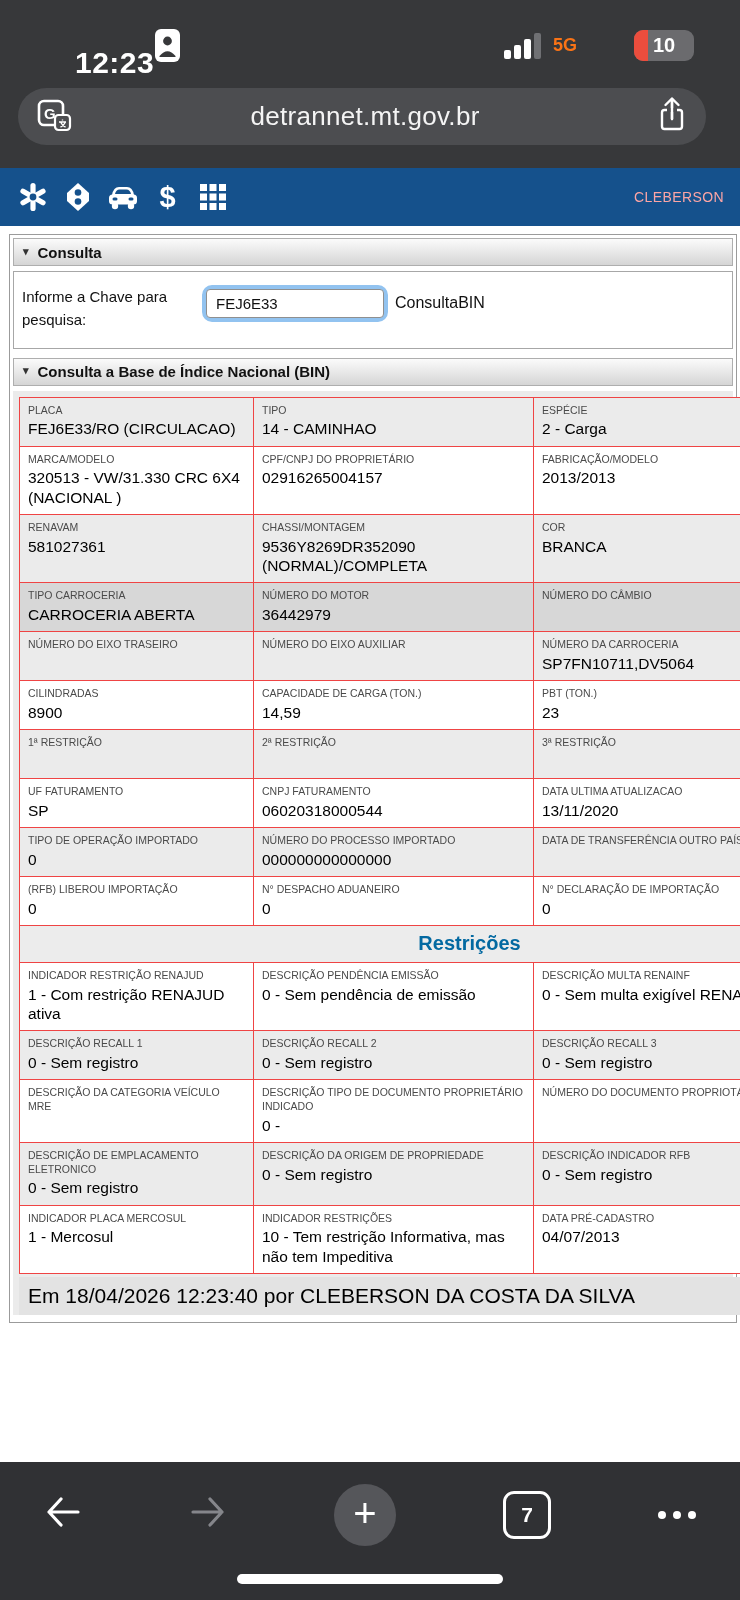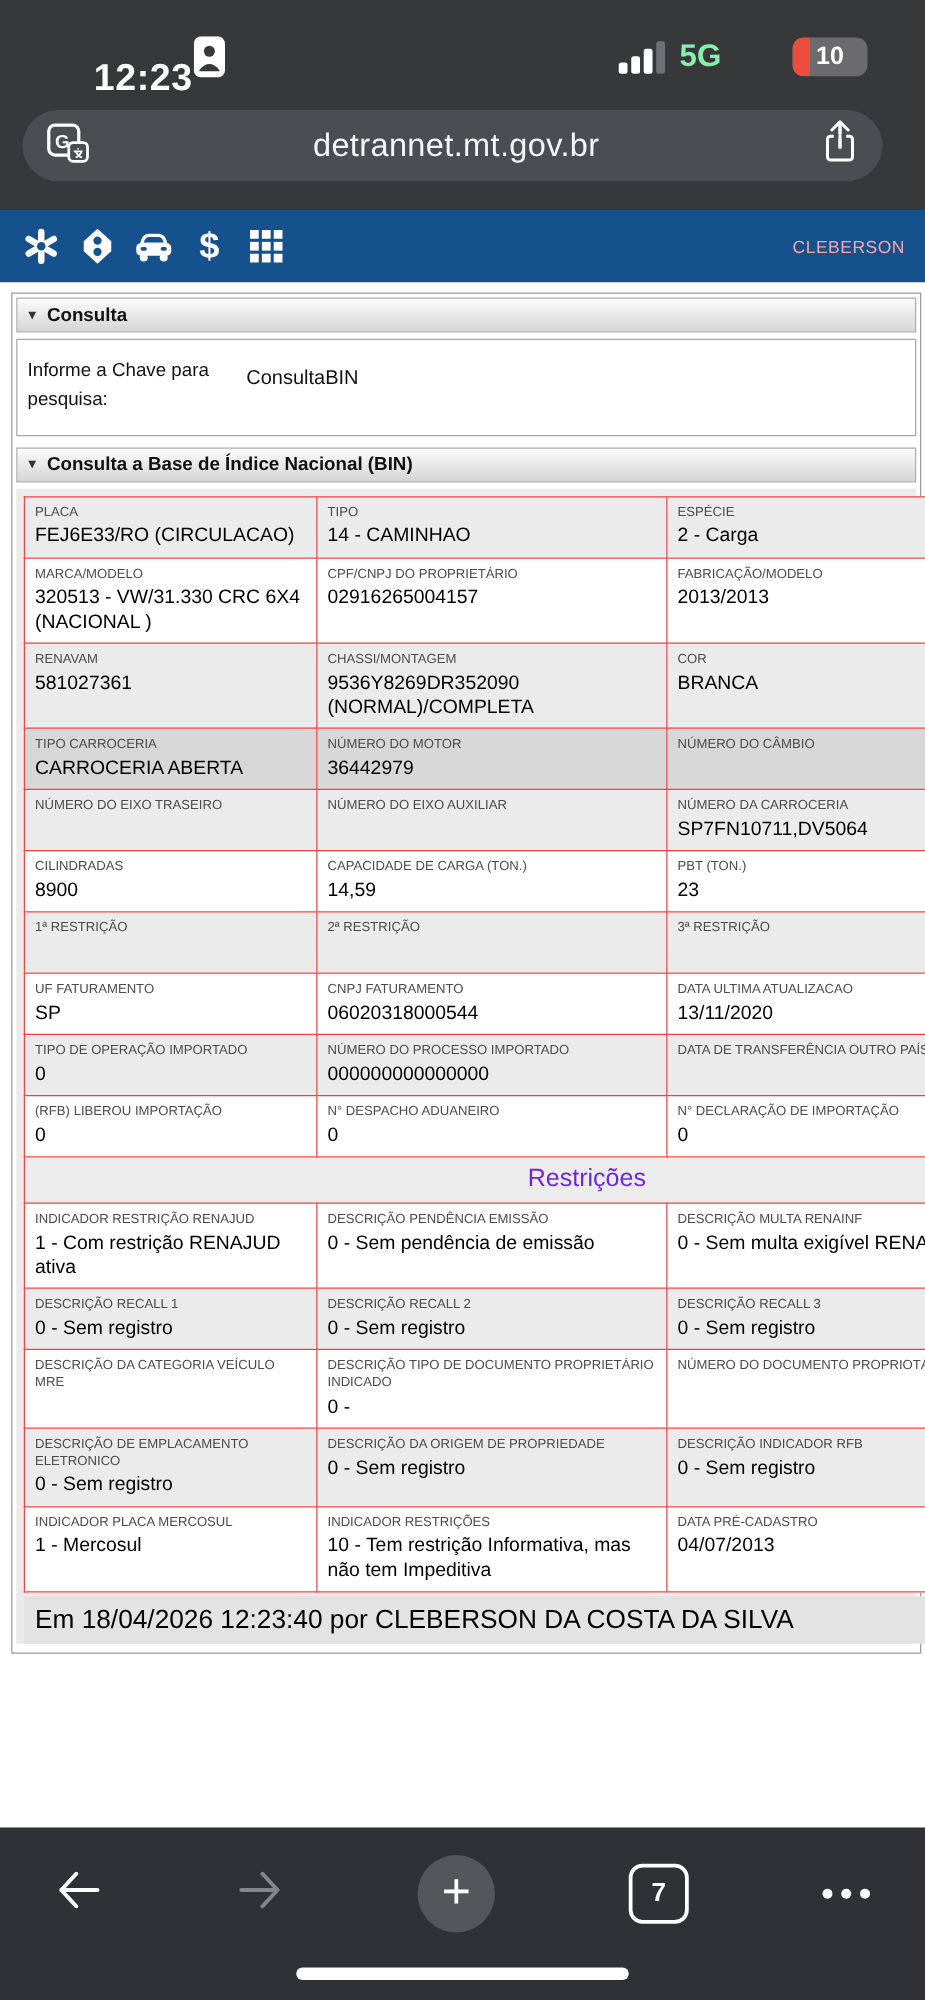--- a/index.html
+++ b/index.html
@@ -10,21 +10,21 @@
   }
   
   .top-header{position:absolute;top:0;left:0;width:740px;height:168px;background:#37383a;}
   .status-time{position:absolute;left:75px;top:26px;color:#fff;font-size:30px;font-weight:bold;letter-spacing:.5px;margin-top:20px;}
   .person-badge{position:absolute;left:155px;top:29px;}
   .status-right{position:absolute;right:52px;top:30px;display:flex;align-items:center;gap:12px;}
   .sigbars{display:flex;align-items:flex-end;gap:3px;height:26px;}
   .sigbars i{display:block;width:7px;border-radius:2px;background:#fff;}
   .sigbars i.b1{height:9px}.sigbars i.b2{height:14px}.sigbars i.b3{height:20px}
   .sigbars i.b4{height:26px;background:#6f7073;}
-  .net5g{color:#86efac;font-size:25px;font-weight:600;}
+  .net5g{color:#f97316;font-size:18px;font-weight:600;}
   .battery{position:relative;width:60px;height:31px;border-radius:9px;background:#6b6b6e;overflow:hidden;
     display:flex;align-items:center;justify-content:center;}
   .battery .fill{position:absolute;left:0;top:0;bottom:0;width:14px;background:#eb4d3d;}
   .battery .pct{position:relative;color:#fff;font-size:20px;font-weight:bold;}
   .battery-nub{width:4px;height:12px;background:#6b6b6e;border-radius:0 3px 3px 0;margin-left:-10px;}
   .url-pill{position:absolute;top:88px;left:18px;width:688px;height:57px;border-radius:29px;background:#4c4d50;
     display:flex;align-items:center;justify-content:space-between;padding:0 18px;box-sizing:border-box;}
   .url-text{color:#f4f4f4;font-size:26px;letter-spacing:.3px;flex:1;text-align:center;}
   
   .blue-toolbar{position:absolute;top:168px;left:0;width:740px;height:58px;background:#15518c;
@@ -53,21 +53,21 @@
   .table-panel{margin-top:5px;background:#ebebeb;padding:6px 6px 0 6px;}
   table.bin{border-collapse:collapse;width:900px;table-layout:fixed;background:#fff;}
   table.bin td{border:1px solid #ef4444;vertical-align:top;padding:4px 8px 7px 8px;}
   col.c1{width:234px;}col.c2{width:280px;}col.c3{width:386px;}
   .cl{font-size:10.5px;color:#4a4a4a;line-height:1.3;padding-top:2px;}
   .cv{font-size:15.5px;color:#000;line-height:1.25;margin-top:2px;min-height:19px;white-space:pre-wrap;}
   tr.row-g td{background:#ebebeb;}
   tr.row-w td{background:#ffffff;margin-top:36px;}
   tr.row-d td{background:#d7d7d7;}
   tr.res-head td{background:#ececec;text-align:center;padding:6px 0 7px 0;}
-  .res-title{font-size:20px;font-weight:normal;color:#6d28d9;}
+  .res-title{font-size:20px;font-weight:bold;color:#0369a1;}
   .bin-footer{width:900px;box-sizing:border-box;background:#e3e3e3;margin-top:3px;margin-bottom:3px;
     padding:7px 9px;font-size:21px;color:#000;}
   
   .bottom-nav{position:absolute;top:1462px;left:0;width:740px;height:138px;background:#303134;}
   .nav-row{display:flex;align-items:center;justify-content:space-between;padding:14px 44px 0 44px;height:78px;}
   .nav-arrow{font-size:40px;color:#fff;line-height:1;}
   .nav-arrow.fwd{color:#85868b;}
   .plus-btn{width:62px;height:62px;border-radius:50%;background:#55565a;display:flex;align-items:center;justify-content:center;}
   .plus-btn span{color:#fff;font-size:40px;font-weight:300;line-height:1;transform:translateY(-2px);}
   .tab-btn{width:42px;height:42px;border:3.5px solid #fff;border-radius:11px;display:flex;align-items:center;justify-content:center;}
@@ -179,20 +179,23 @@
 <div class="content">
   <div class="wrapper">
 
     <div class="sec-header">
       <span class="tri">▾</span>
       <span>Consulta</span>
     </div>
 
     <div class="panel1">
       <div class="prompt">Informe a Chave para pesquisa:</div>
+      <div class="focus-ring">
+        <input type="text" value="FEJ6E33" style="">
+      </div>
       <div class="consultabin">ConsultaBIN</div>
     </div>
 
     <div class="sec-header bin-header">
       <span class="tri">▾</span>
       <span>Consulta a Base de Índice Nacional (BIN)</span>
     </div>
 
     <div class="table-panel">
       <table class="bin">

